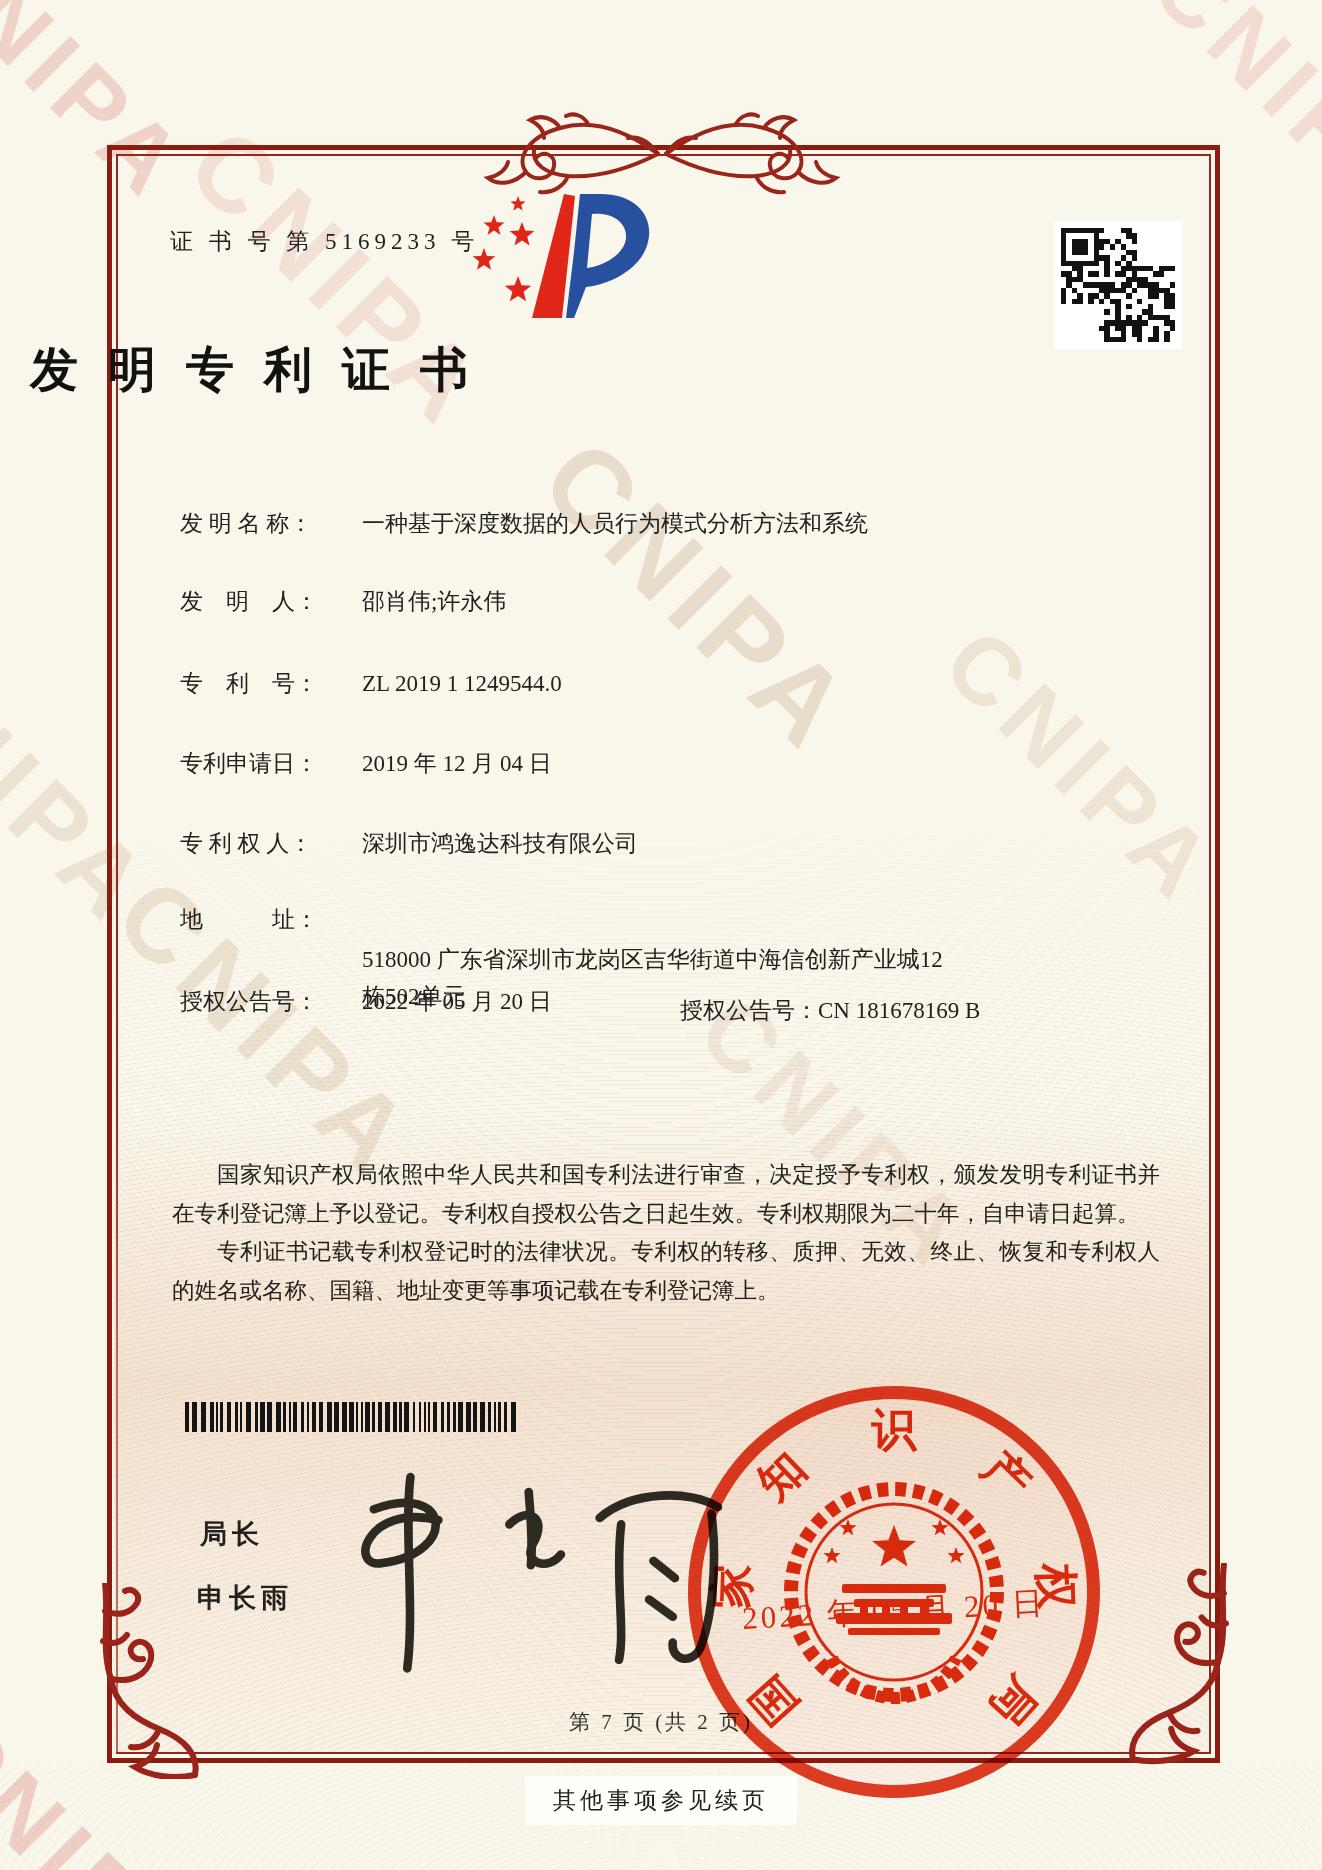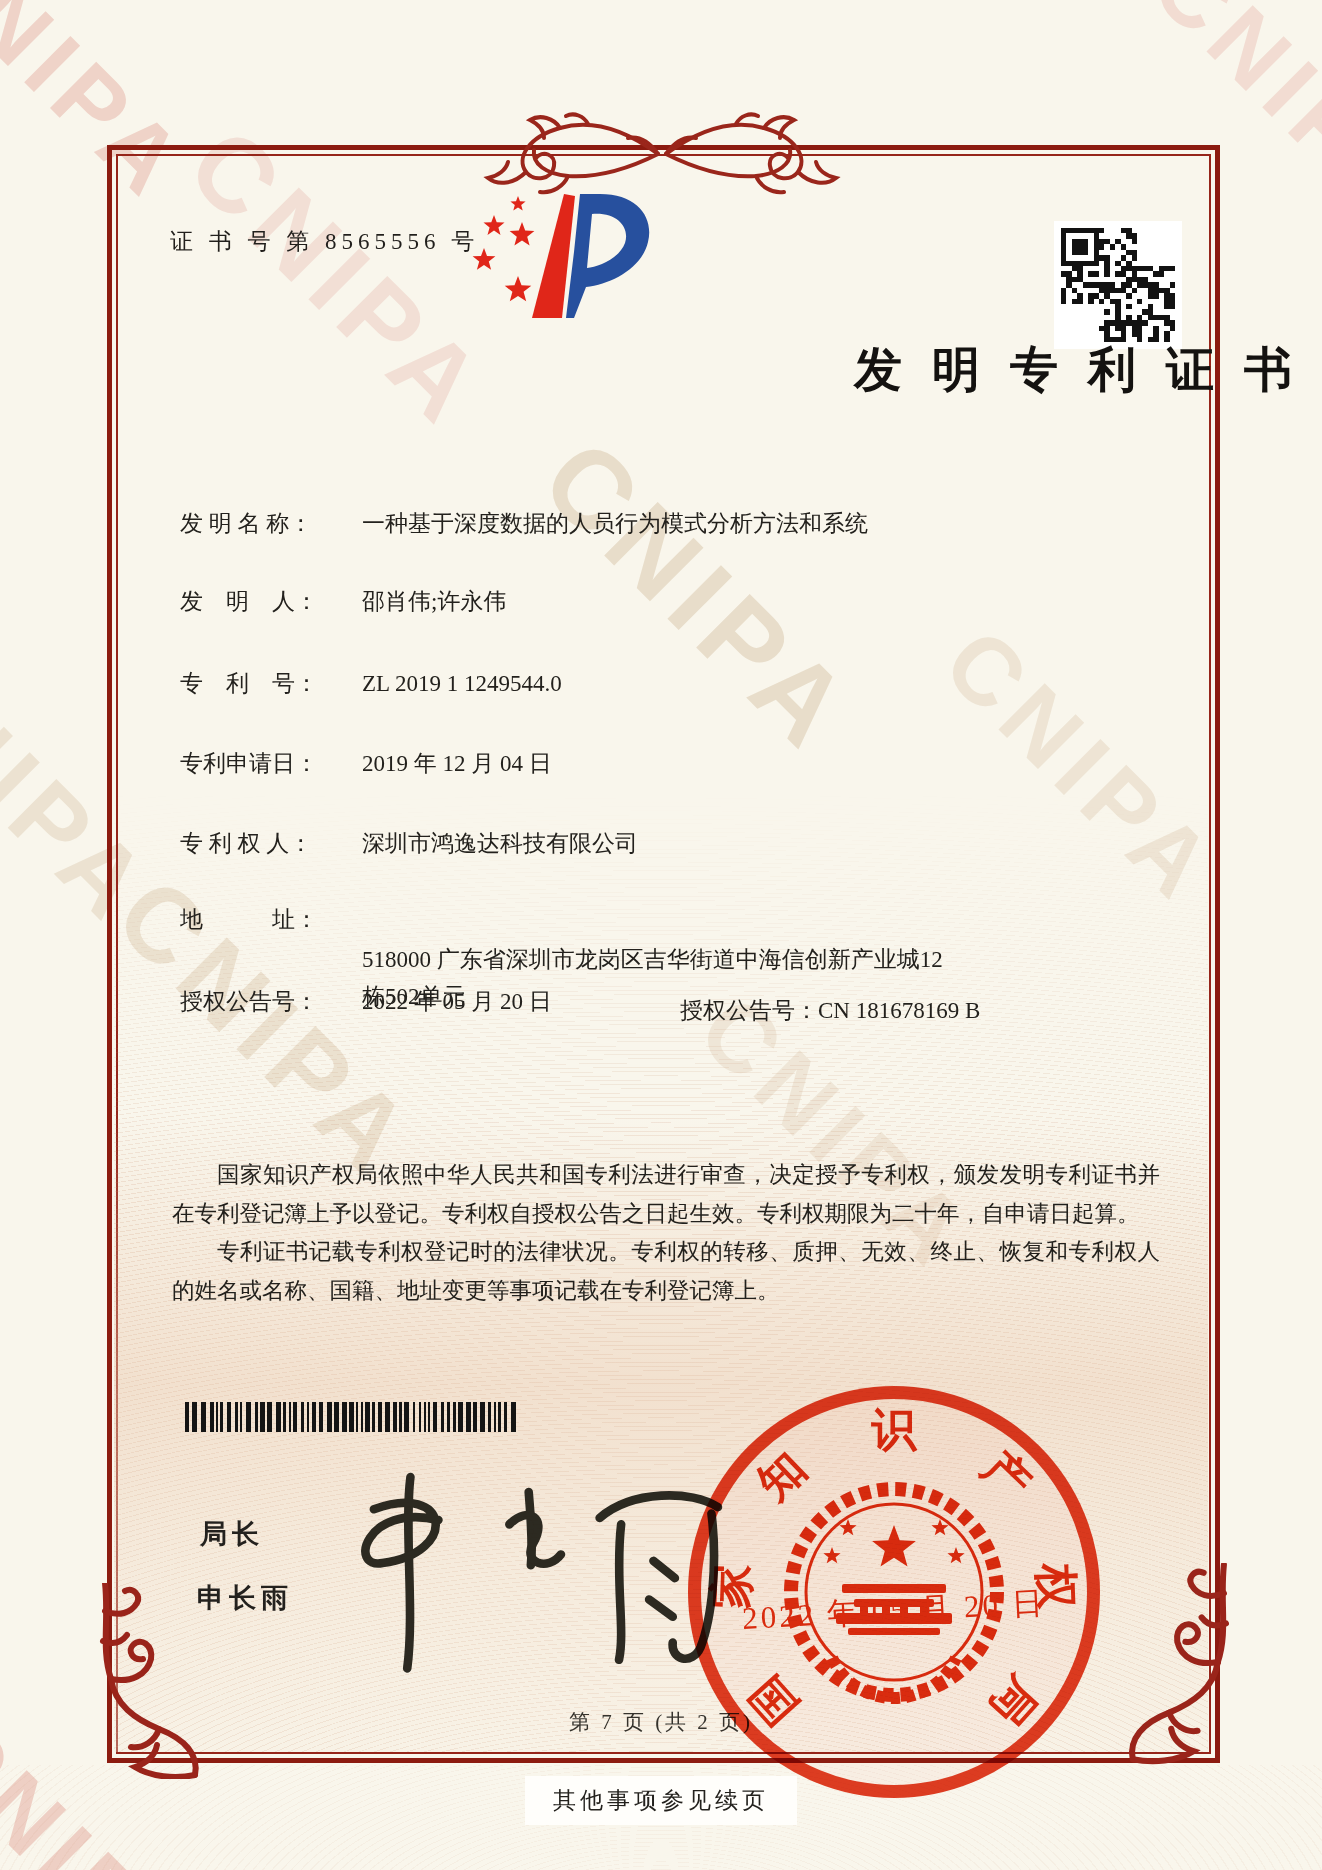--- a/index.html
+++ b/index.html
@@ -20,21 +20,21 @@
   .tex-tint{position:absolute;left:114px;top:152px;width:1094px;height:1600px;pointer-events:none;
       background:linear-gradient(180deg,rgba(0,0,0,0) 60%,rgba(233,198,170,.45) 77%,rgba(240,217,195,.40) 88%,rgba(246,234,218,.32) 100%);}
   .tex-below{position:absolute;left:0;top:1765px;width:1322px;height:105px;pointer-events:none;opacity:.5;
       background:repeating-radial-gradient(1600px 700px at 50% 160%,rgba(198,140,106,.14) 0 1.5px,rgba(0,0,0,0) 1.5px 9px);}
   
   .cert-no{position:absolute;left:170px;top:226px;font-size:23px;letter-spacing:5px;color:#211f1c;}
   .logo{position:absolute;left:468px;top:190px;width:205px;height:140px;}
   .qr{position:absolute;left:1054px;top:221px;width:128px;height:128px;background:#fff;padding:7px;box-sizing:border-box;}
   .qr-grid{width:100%;height:100%;display:grid;grid-template-columns:repeat(21,1fr);grid-template-rows:repeat(21,1fr);}
   .qr-grid .b1{background:#121212;}
-  .title{position:absolute;left:0;top:338px;width:100%;text-align:right;font-size:48px;font-weight:700;
+  .title{position:absolute;left:0;top:338px;width:100%;text-align:left;font-size:48px;font-weight:700;
          letter-spacing:30px;text-indent:30px;color:#141210;}
   
   .row{position:absolute;left:180px;display:flex;font-size:23px;line-height:1.6;color:#23211d;}
   .row .lbl{min-width:182px;white-space:pre;}
   .row .val{white-space:pre-wrap;}
   .row-addr .val{width:600px;margin-top:40px;}
   .grant2{left:680px;margin-top:9px;}
   
   .paras{position:absolute;left:172px;top:1156px;width:988px;font-size:22.5px;line-height:38.5px;
          text-align:justify;color:#22201c;}
@@ -122,21 +122,21 @@
       <path d="M8 0 C12 38 4 66 14 96"></path>
       <path d="M14 96 C18 122 38 136 62 146 C88 156 102 172 98 192"></path>
       <path d="M98 192 C78 196 54 194 38 184 C50 180 58 172 60 162"></path>
       <path d="M14 96 C34 100 50 92 54 76 C56 62 44 54 36 62 C30 68 36 78 46 76"></path>
       <path d="M8 28 C22 34 34 30 40 20 C44 12 36 4 28 8"></path>
       <path d="M62 146 C58 158 46 166 34 164"></path>
       <path d="M6 58 C16 62 24 60 30 52"></path>
     </g>
   </svg>
 
-  <div class="cert-no">证 书 号 第 8565556 号</div>
+  <div class="cert-no">证 书 号 第 5169233 号</div>
 
   <svg class="logo" viewBox="0 0 205 140">
     <g id="logo-stars" fill="#e02619">
         <polygon points="50.0,6.0 52.0,11.3 57.6,11.5 53.2,15.0 54.7,20.5 50.0,17.4 45.3,20.5 46.8,15.0 42.4,11.5 48.0,11.3"></polygon>
         <polygon points="26.0,25.0 28.7,32.3 36.5,32.6 30.4,37.4 32.5,44.9 26.0,40.6 19.5,44.9 21.6,37.4 15.5,32.6 23.3,32.3"></polygon>
         <polygon points="54.0,32.0 57.2,40.6 66.4,41.0 59.2,46.7 61.6,55.5 54.0,50.5 46.4,55.5 48.8,46.7 41.6,41.0 50.8,40.6"></polygon>
         <polygon points="16.0,58.0 19.0,65.9 27.4,66.3 20.8,71.6 23.1,79.7 16.0,75.0 8.9,79.7 11.2,71.6 4.6,66.3 13.0,65.9"></polygon>
         <polygon points="50.0,86.0 53.5,95.2 63.3,95.7 55.6,101.8 58.2,111.3 50.0,105.9 41.8,111.3 44.4,101.8 36.7,95.7 46.5,95.2"></polygon>
       </g>
     <polygon points="96,4 107,6 94,128 64,128" fill="#e02619"></polygon>

